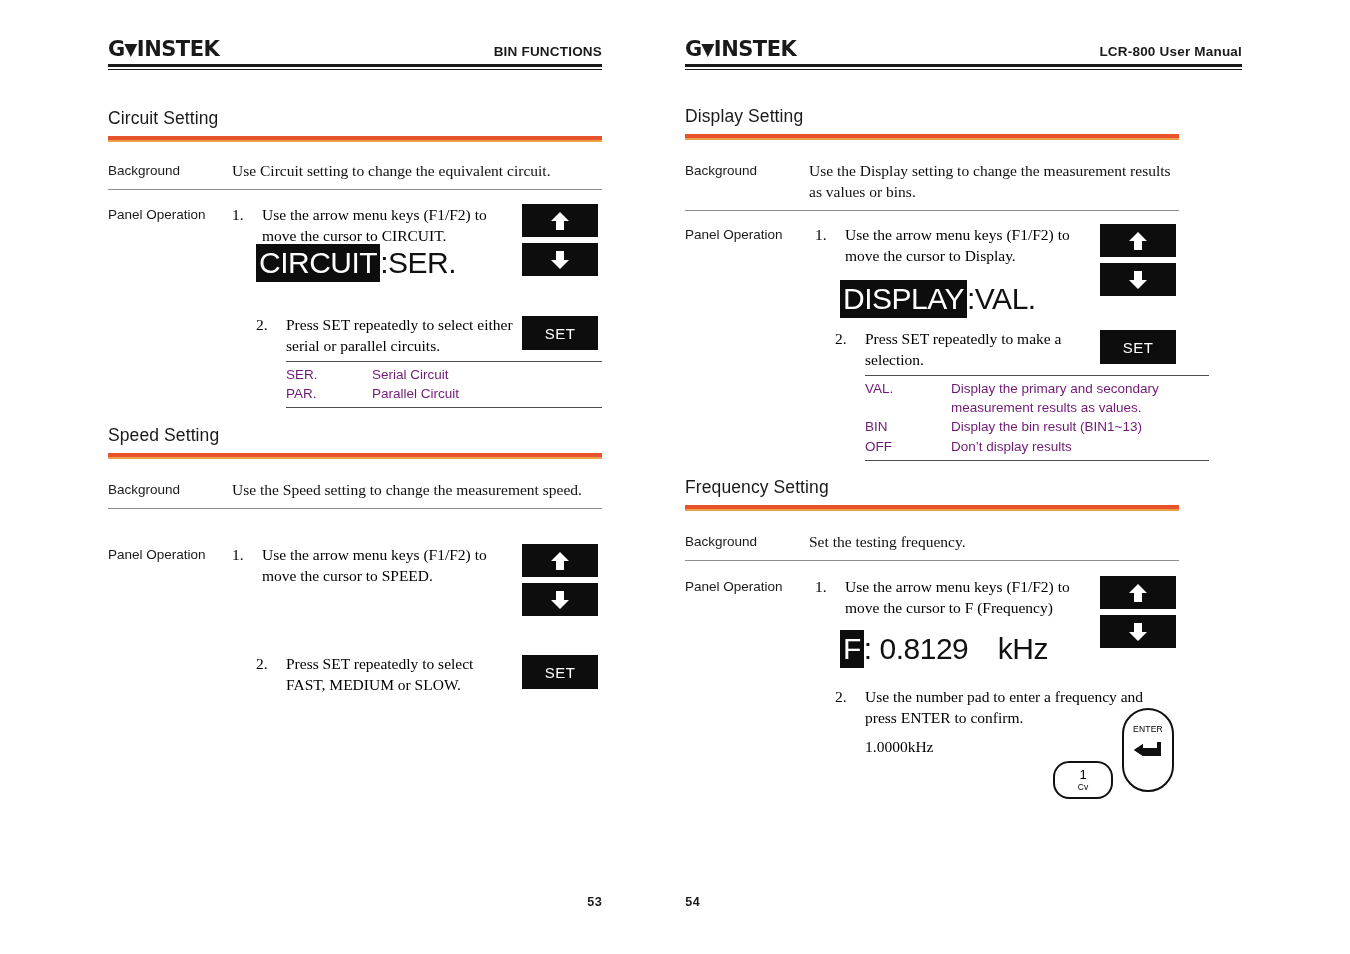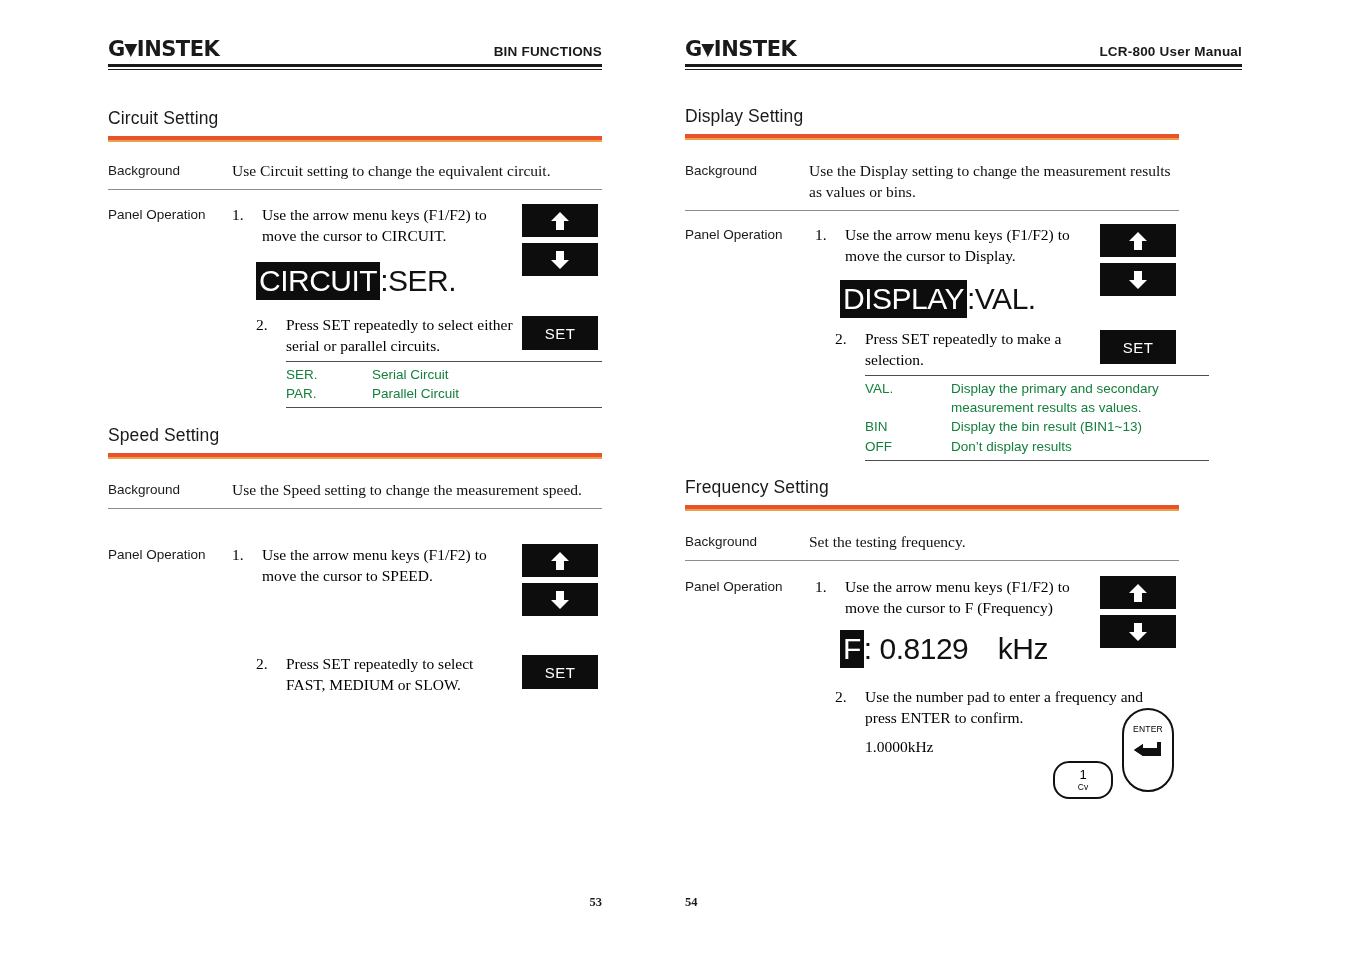--- a/index.html
+++ b/index.html
@@ -174,21 +174,21 @@
   }
   .lcd .plain {
     color: #111;
   }
 
   
   .opt-table {
     font-family: "Liberation Sans", sans-serif;
     font-size: 13.5px;
     line-height: 1.42;
-    color: #15803d;
+    color: #701a75;
     border-top: 1px solid #4d4d4d;
     border-bottom: 1px solid #4d4d4d;
     padding: 3px 0 4px 0;
   }
   .opt-row { display: flex; }
   .opt-key { flex: 0 0 86px; }
   .opt-val { flex: 1 1 auto; }
 
   
   .keypad { position: absolute; }
@@ -218,21 +218,21 @@
     padding-top: 14px;
     box-sizing: border-box;
     font-family: "Liberation Sans", sans-serif;
   }
   .enter-key .elab { font-size: 8.5px; letter-spacing: 0.2px; }
   .enter-key .earrow { margin-top: 7px; }
 
   .page-num {
     position: absolute;
     bottom: 44px;
-    font-family: Liberation Serif, serif;
+    font-family: Liberation Mono, monospace;
     font-weight: bold;
     font-size: 12.5px;
     color: #1a1a1a;
   }
   .page.left .page-num { right: 73px; }
   .page.right .page-num { left: 10px; }
 </style>
 </head>
 <body>
 
@@ -262,21 +262,21 @@
     </div>
 
     <div style="position:absolute; left:108px; top:204px; width:494px;">
       <div class="drow">
         <div class="dlabel" style="width:124px;">Panel Operation</div>
         <div class="step" style="width:270px;">
           <div class="step-num">1.</div>
           <div class="step-txt">Use the arrow menu keys (F1/F2) to move the cursor to CIRCUIT.</div>
         </div>
       </div>
-      <div class="lcd" style="margin-left:148px; margin-top:20px;">
+      <div class="lcd" style="margin-left:148px; margin-top:2px;">
         <span class="inv">CIRCUIT</span><span class="plain">:SER.</span>
       </div>
     </div>
 
     <div style="position:absolute; left:522px; top:204px;">
       <div class="keybtn arrow-key">
         <svg class="arrow-svg" width="20" height="22" viewBox="0 0 20 22">
             <polygon points="10,2 19,11 14,11 14,20 6,20 6,11 1,11" fill="#fff"></polygon>
           </svg>
       </div>

